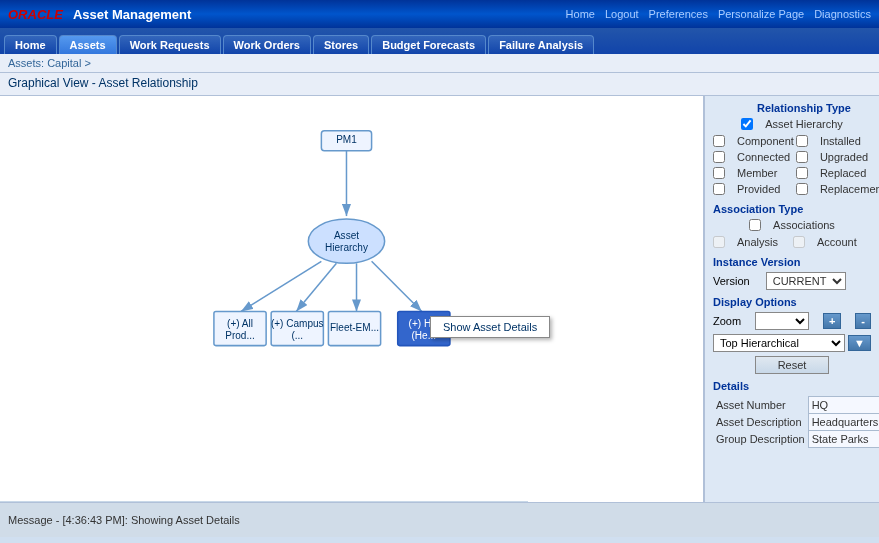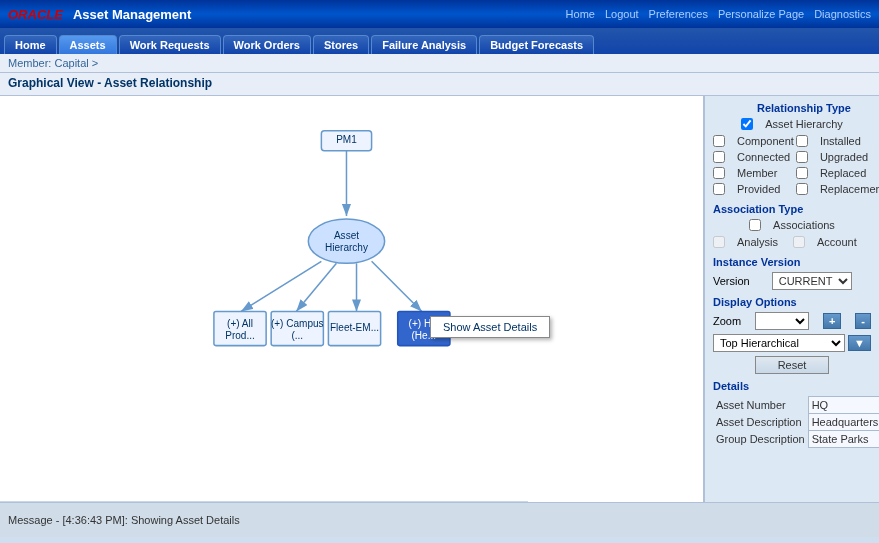--- a/index.html
+++ b/index.html
@@ -75,21 +75,21 @@
       font-size: 11px;
       color: #336699;
     }
     .breadcrumb a { color: #336699; text-decoration: none; }
 
     
     .page-title {
       background: #e8eef8;
       padding: 3px 8px 5px 8px;
       font-size: 12px;
-      font-weight: bold;
+      font-weight: normal;
       color: #003366;
       border-bottom: 1px solid #b0c0d8;
     }
 
     
     .main-content {
       display: flex;
       height: calc(543px - 28px - 26px - 22px - 24px - 22px);
       background: #e8f0f8;
     }
@@ -166,21 +166,21 @@
     .center-cb {
       display: flex;
       justify-content: center;
       margin-bottom: 3px;
     }
 
     
     .version-row {
       display: flex;
       align-items: center;
-      gap: 22px;
+      gap: 16px;
       margin-bottom: 4px;
       font-size: 11px;
     }
     .version-select {
       font-size: 11px;
       padding: 1px 2px;
       border: 1px solid #888;
       background: white;
       color: #333;
       min-width: 70px;
@@ -350,26 +350,26 @@
     <a>Diagnostics</a>
   </div>
 </div>
 
 <div class="nav-tabs">
   <div class="nav-tab">Home</div>
   <div class="nav-tab active">Assets</div>
   <div class="nav-tab">Work Requests</div>
   <div class="nav-tab">Work Orders</div>
   <div class="nav-tab">Stores</div>
+  <div class="nav-tab">Budget Forecasts</div>
   <div class="nav-tab">Failure Analysis</div>
-  <div class="nav-tab">Budget Forecasts</div>
 </div>
 
 <div class="breadcrumb">
-  <a>Member:</a>
+  <a>Assets:</a>
   <a>Capital</a>
   <span>&gt;</span>
 </div>
 
 <div class="page-title">Graphical View - Asset Relationship</div>
 
 <div class="main-content" style="position:relative; height: 441px;">
 
   <div class="graph-area">
     <svg class="graph-svg" viewBox="0 0 700 400">

